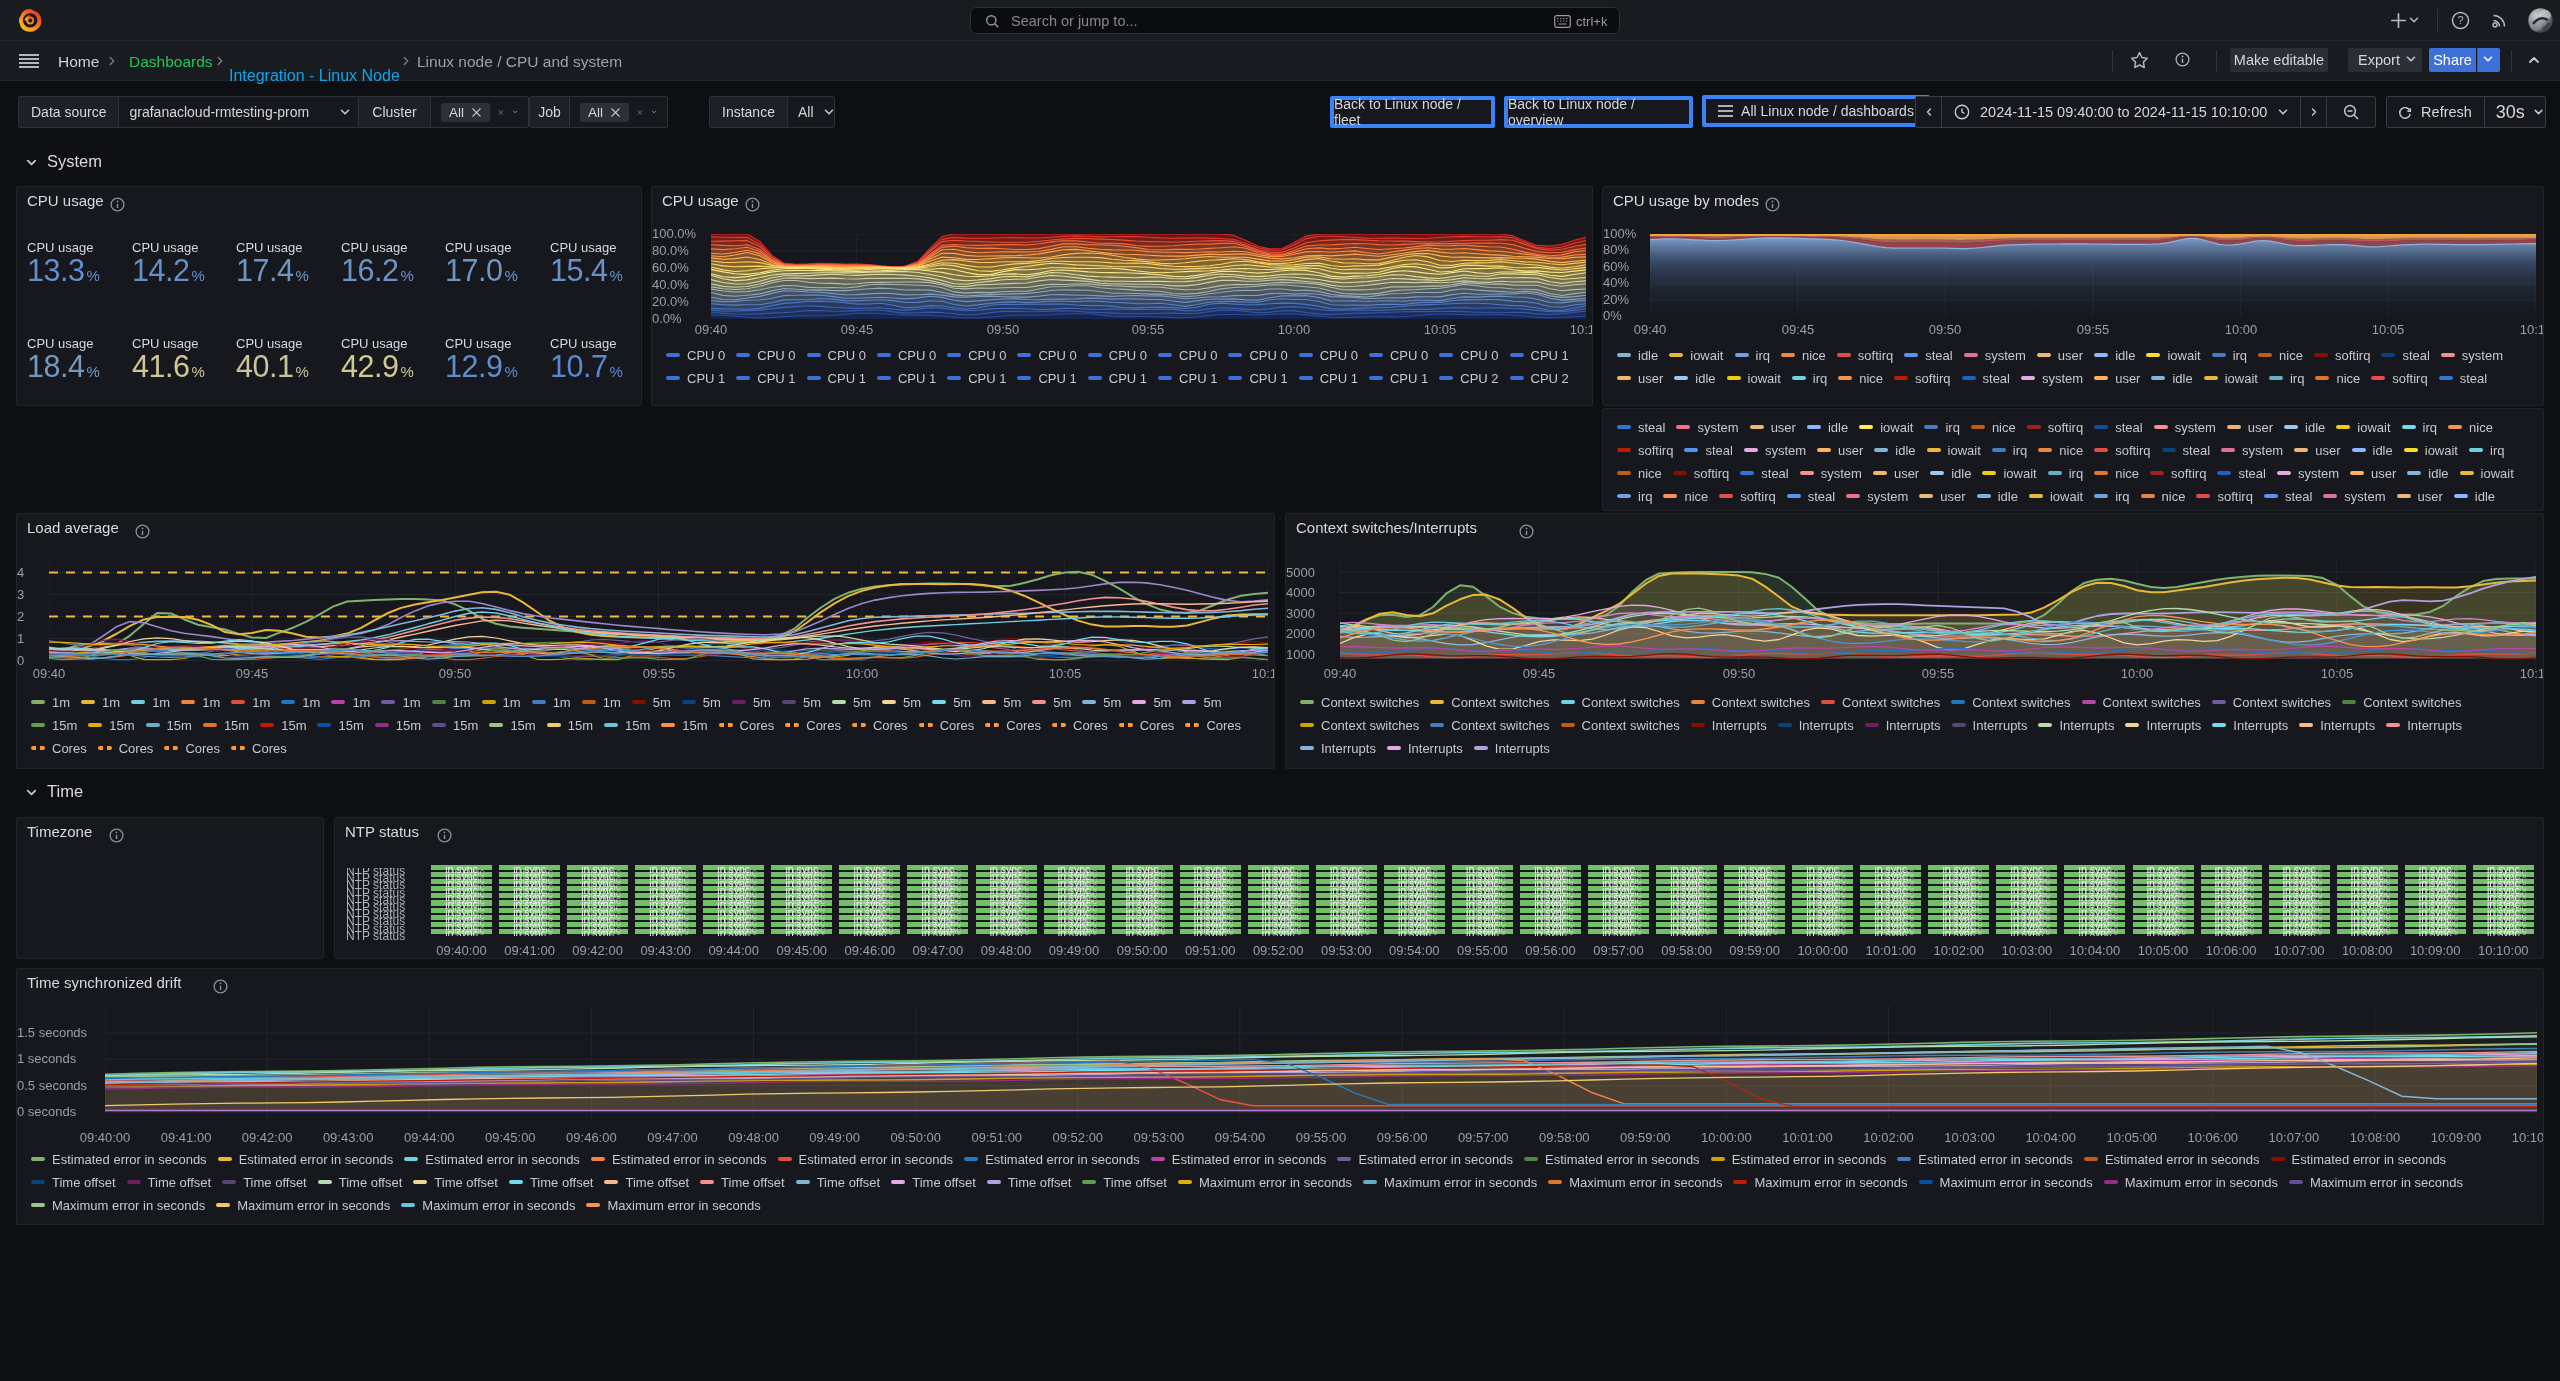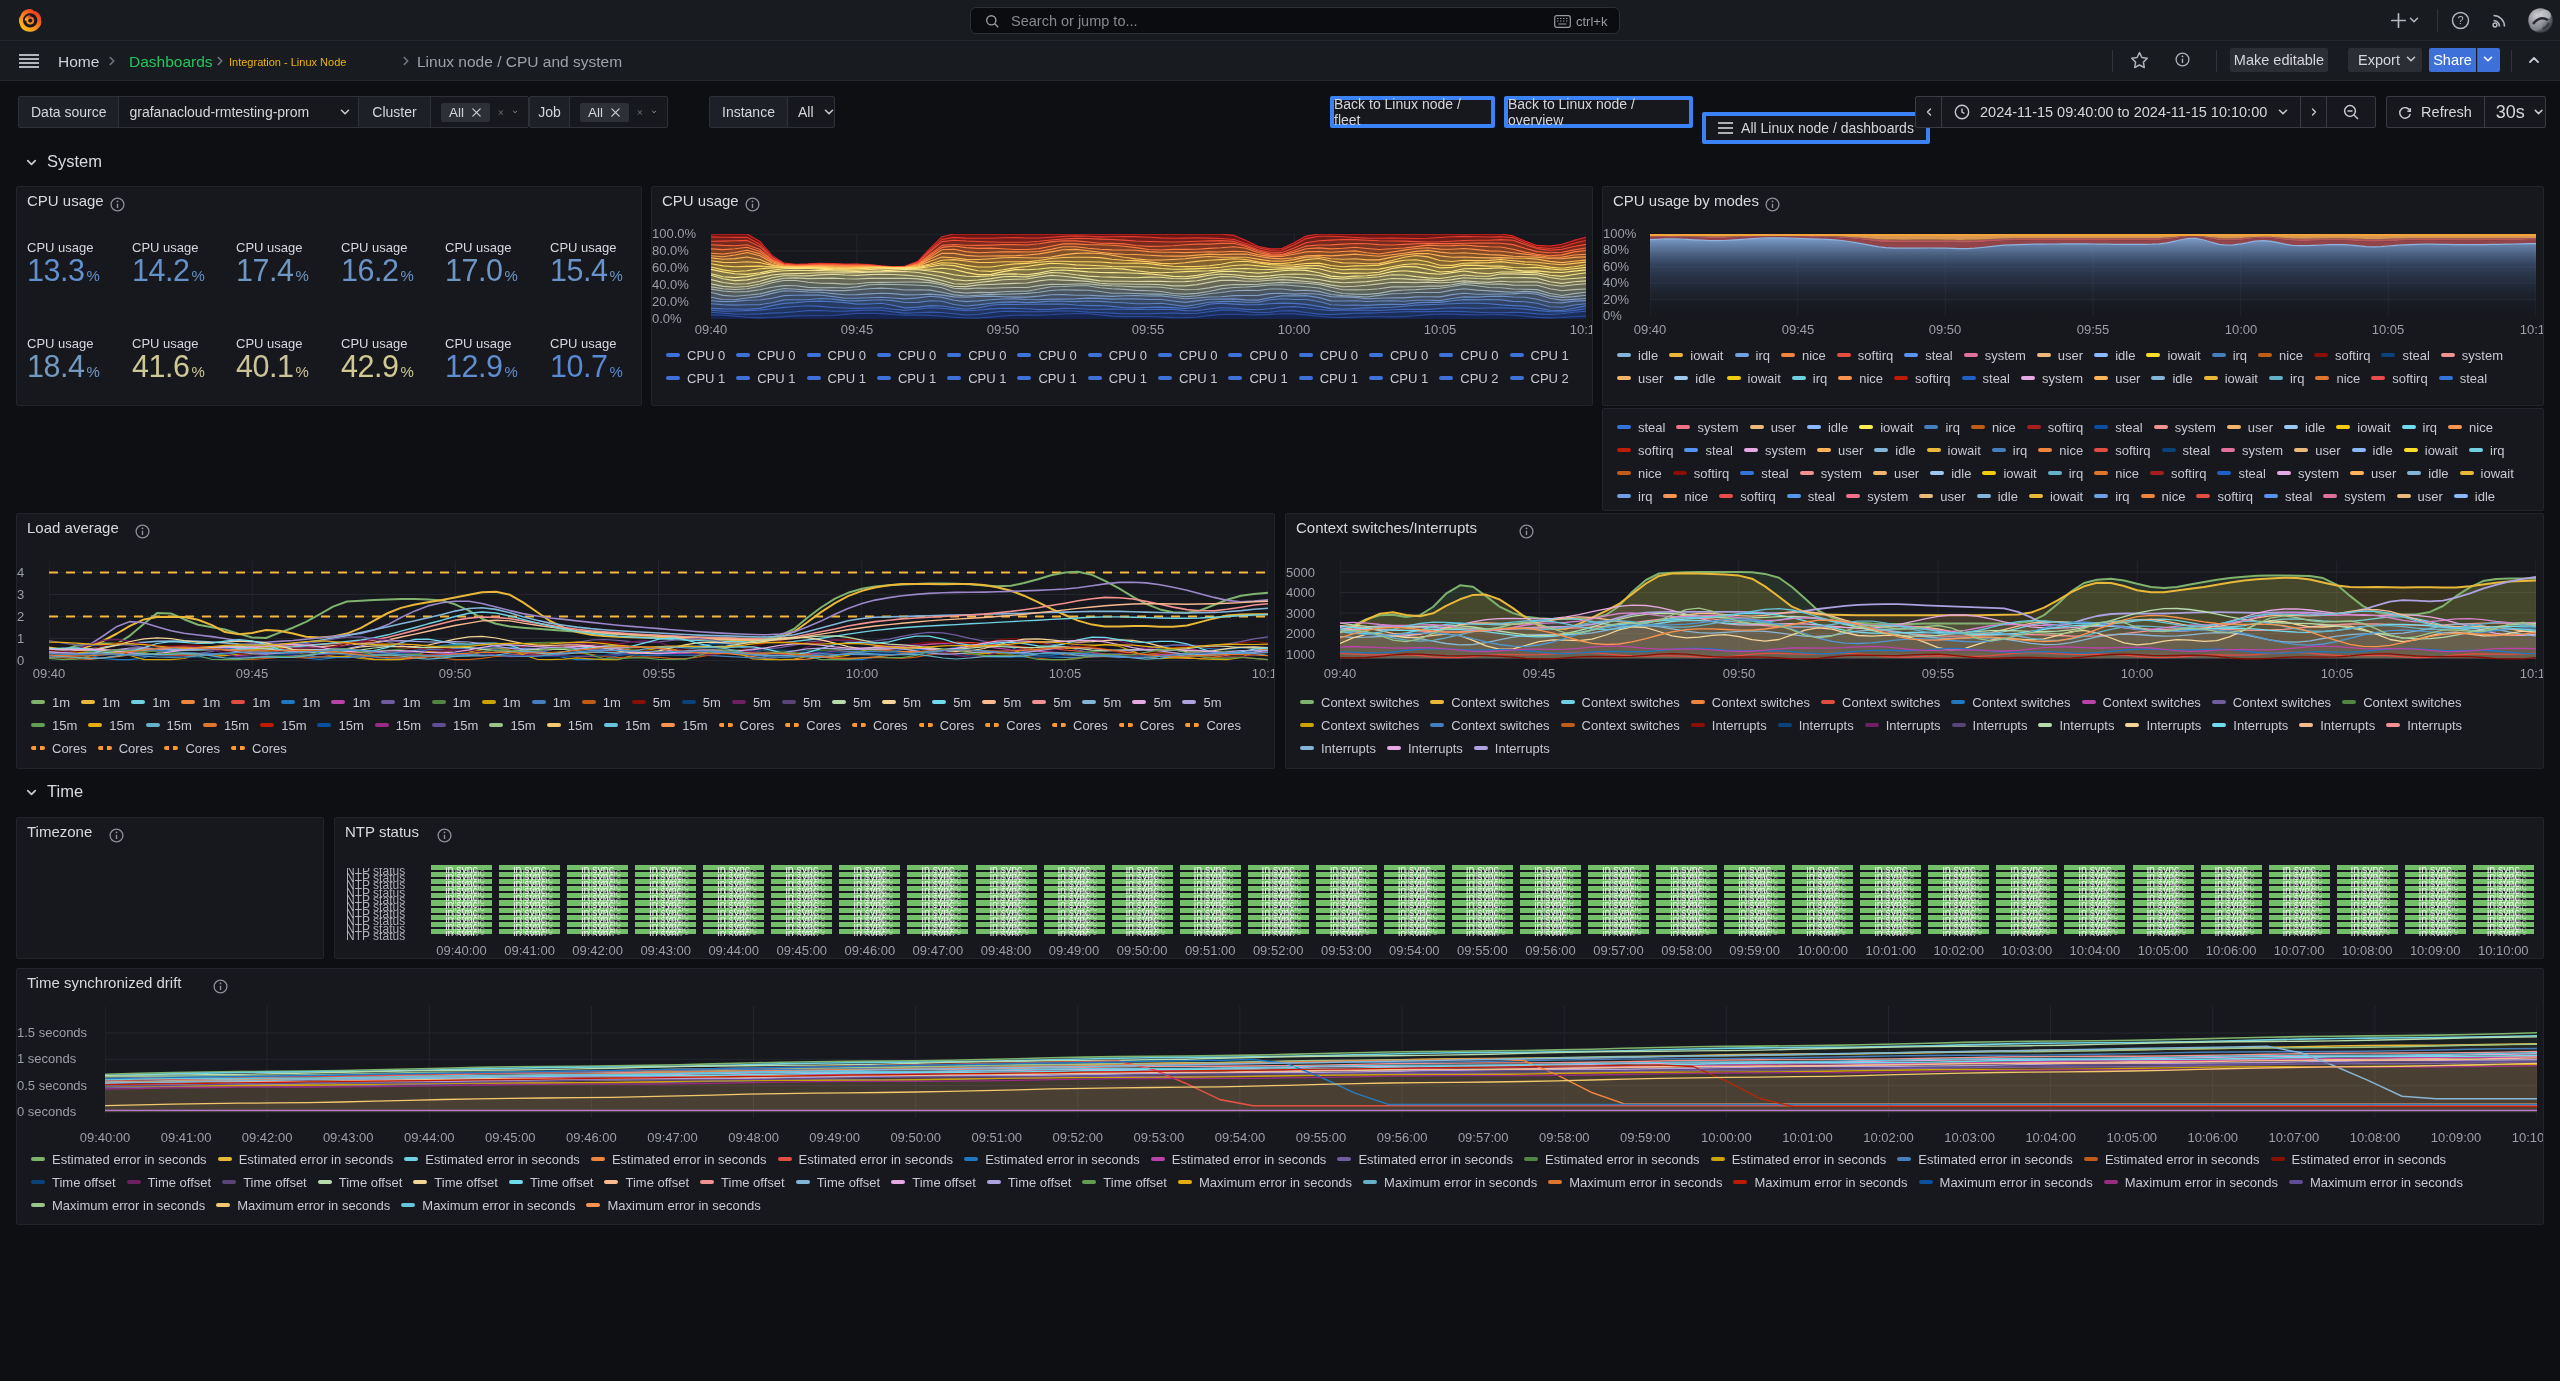--- a/index.html
+++ b/index.html
@@ -91,21 +91,21 @@
     </g>
   </svg>
 <div class="abs" style="left:58px;top:53px;font-size:15.5px;color:#d0d1d8">Home</div>
 <svg class="abs" style="left:105px;top:54px;transform:rotate(-90deg)" width="14" height="14" viewBox="0 0 16 16">
     <polyline points="4,6 8,10 12,6" fill="none" stroke="#75767e" stroke-width="1.8" stroke-linecap="round" stroke-linejoin="round"></polyline>
   </svg>
 <div class="abs" style="left:129px;top:53px;font-size:15.5px;color:#22c55e">Dashboards</div>
 <svg class="abs" style="left:213px;top:54px;transform:rotate(-90deg)" width="14" height="14" viewBox="0 0 16 16">
     <polyline points="4,6 8,10 12,6" fill="none" stroke="#75767e" stroke-width="1.8" stroke-linecap="round" stroke-linejoin="round"></polyline>
   </svg>
-<div class="abs" style="left:229px;top:56px;font-size:11px;color:#eab308">Integration - Linux Node</div>
+<div class="abs" style="left:229px;top:67px;font-size:16px;color:#0ea5e9">Integration - Linux Node</div>
 <svg class="abs" style="left:399px;top:54px;transform:rotate(-90deg)" width="14" height="14" viewBox="0 0 16 16">
     <polyline points="4,6 8,10 12,6" fill="none" stroke="#75767e" stroke-width="1.8" stroke-linecap="round" stroke-linejoin="round"></polyline>
   </svg>
 <div class="abs" style="left:417px;top:53px;font-size:15.5px;color:#9fa1a9">Linux node / CPU and system</div>
 <div class="abs" style="left:2112px;top:50px;width:1px;height:22px;background:#33353c"></div>
 <svg class="abs" style="left:2129px;top:50px" width="21" height="21" viewBox="0 0 21 21">
     <path d="M10.5 2.6l2.4 4.9 5.4.8-3.9 3.8.9 5.4-4.8-2.5-4.8 2.5.9-5.4L2.7 8.3l5.4-.8z" fill="none" stroke="#b0b1b9" stroke-width="1.5" stroke-linejoin="round"></path>
   </svg>
 <svg class="abs" style="left:2175px;top:52px" width="15" height="15" viewBox="0 0 15 15">
     <circle cx="7.5" cy="7.5" r="6.4" fill="none" stroke="#b0b1b9" stroke-width="1.3"></circle>
@@ -164,21 +164,21 @@
   </div>
 <div class="grp" style="left:709px;top:96px;height:32px">
 <span class="lab">Instance</span>
     <span class="val" style="width:46px;justify-content:space-between">All
 <svg style="flex-shrink:0" width="14" height="14" viewBox="0 0 16 16">
         <polyline points="4,6 8,10 12,6" fill="none" stroke="#c9cad1" stroke-width="1.8" stroke-linecap="round" stroke-linejoin="round"></polyline>
       </svg></span>
   </div>
 <div class="btn" style="left:1330px;top:96px;width:165px;height:32px">Back to Linux node / fleet</div>
 <div class="btn" style="left:1504px;top:96px;width:189px;height:32px">Back to Linux node / overview</div>
-<div class="btn" style="left:1702px;top:112px;width:228px;height:32px;gap:8px">
+<div class="btn" style="left:1702px;top:95px;width:228px;height:32px;gap:8px">
 <svg width="15" height="12" viewBox="0 0 15 12">
       <g stroke="#d5d6db" stroke-width="1.6">
         <line x1="0" y1="1" x2="15" y2="1"></line>
         <line x1="0" y1="6" x2="15" y2="6"></line>
         <line x1="0" y1="11" x2="15" y2="11"></line>
       </g>
     </svg>
 All Linux node / dashboards</div>
 <div class="abs" style="left:1915px;top:96px;width:461px;height:32px;border:1px solid #3a3c44;border-radius:2px;background:#16181d;display:flex;align-items:center">
 <div style="width:26px;display:flex;justify-content:center;border-right:1px solid #3a3c44;align-self:stretch;align-items:center">

